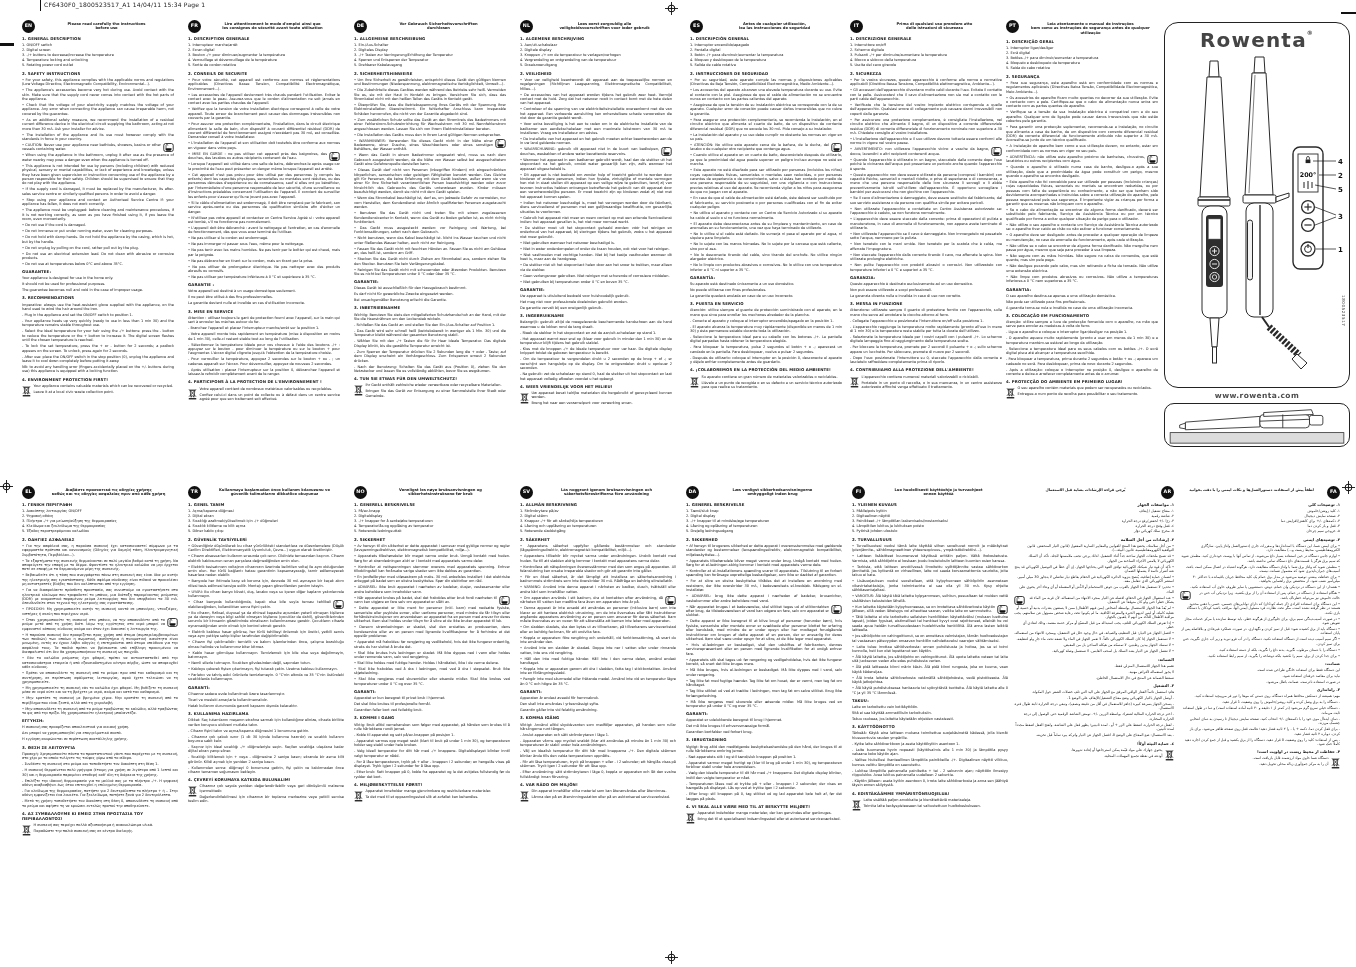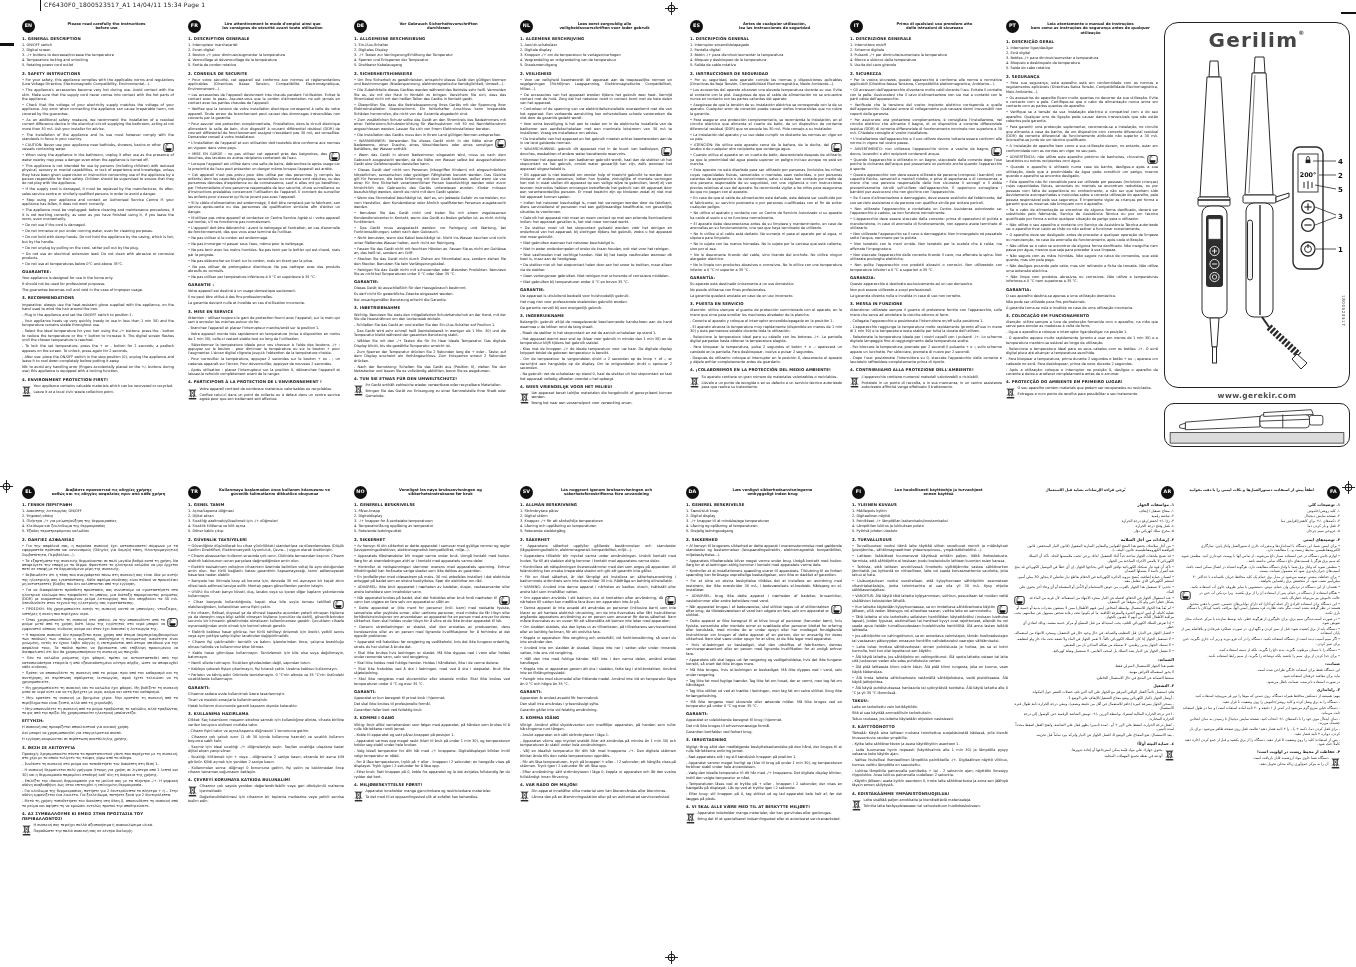--- a/index.html
+++ b/index.html
@@ -1155,21 +1155,21 @@
               <rect x="1" y="13" width="10" height="1.7" fill="#111"></rect>
             </svg>
           </span>
           <p>دستگاه شما حاوی مواد ارزشمند قابل بازیافت است.</p>
           <p>آن را به مرکز جمع‌آوری زباله محلی تحویل دهید.</p>
         </div>
       </div>
     </div>
 
   <div class="product-box">
-    <div class="brand"><span>Gerilim</span><sup>®</sup></div>
+    <div class="brand"><span>Rowenta</span><sup>®</sup></div>
     <svg class="product-art" viewBox="0 0 180 328">
       <g fill="#ffffff" stroke="#2a2a2a" stroke-width="1">
 
         <polygon points="43,6 51,6 52,22 42,22"></polygon>
         <polygon points="40,22 54,22 61,142 33,142"></polygon>
         <rect x="31" y="142" width="32" height="9" rx="1.5"></rect>
         <line x1="31" y1="145" x2="63" y2="145" stroke-width="1.6"></line>
         <rect x="35" y="151" width="25" height="112" rx="8"></rect>
         <rect x="39" y="160" width="17" height="72" rx="3" fill="#2e2e2e" stroke="none"></rect>
         <rect x="41.5" y="164" width="12" height="20" fill="#ffffff" stroke="#777" stroke-width="0.5"></rect>
@@ -1228,21 +1228,21 @@
         <text x="171" y="109">4</text>
         <text x="171" y="123">2</text>
         <text x="171" y="137">5</text>
         <text x="171" y="164">3</text>
         <text x="171" y="197">1</text>
       </g>
       <text transform="rotate(90 175 240)" x="175" y="240" font-size="4" letter-spacing="0.6" fill="#333">1800523517</text>
     </svg>
   </div>
 
-  <div class="website">www.gerekir.com</div>
+  <div class="website">www.rowenta.com</div>
 
   <div class="pouch-box">
     <svg viewBox="0 0 186 44">
       <rect x="2" y="30" width="182" height="11" fill="#dcdcdc" stroke="#2a2a2a" stroke-width="0.8"></rect>
       <g fill="#fff" stroke="#2a2a2a" stroke-width="0.9">
         <polygon points="12,22 18,20 18,26 12,25"></polygon>
         <polygon points="18,19 96,13 96,24 18,27"></polygon>
         <rect x="96" y="11" width="52" height="14" rx="4"></rect>
         <polygon points="100,9 150,6 152,11 100,13"></polygon>
         <rect x="148" y="12" width="14" height="10" rx="2"></rect>

